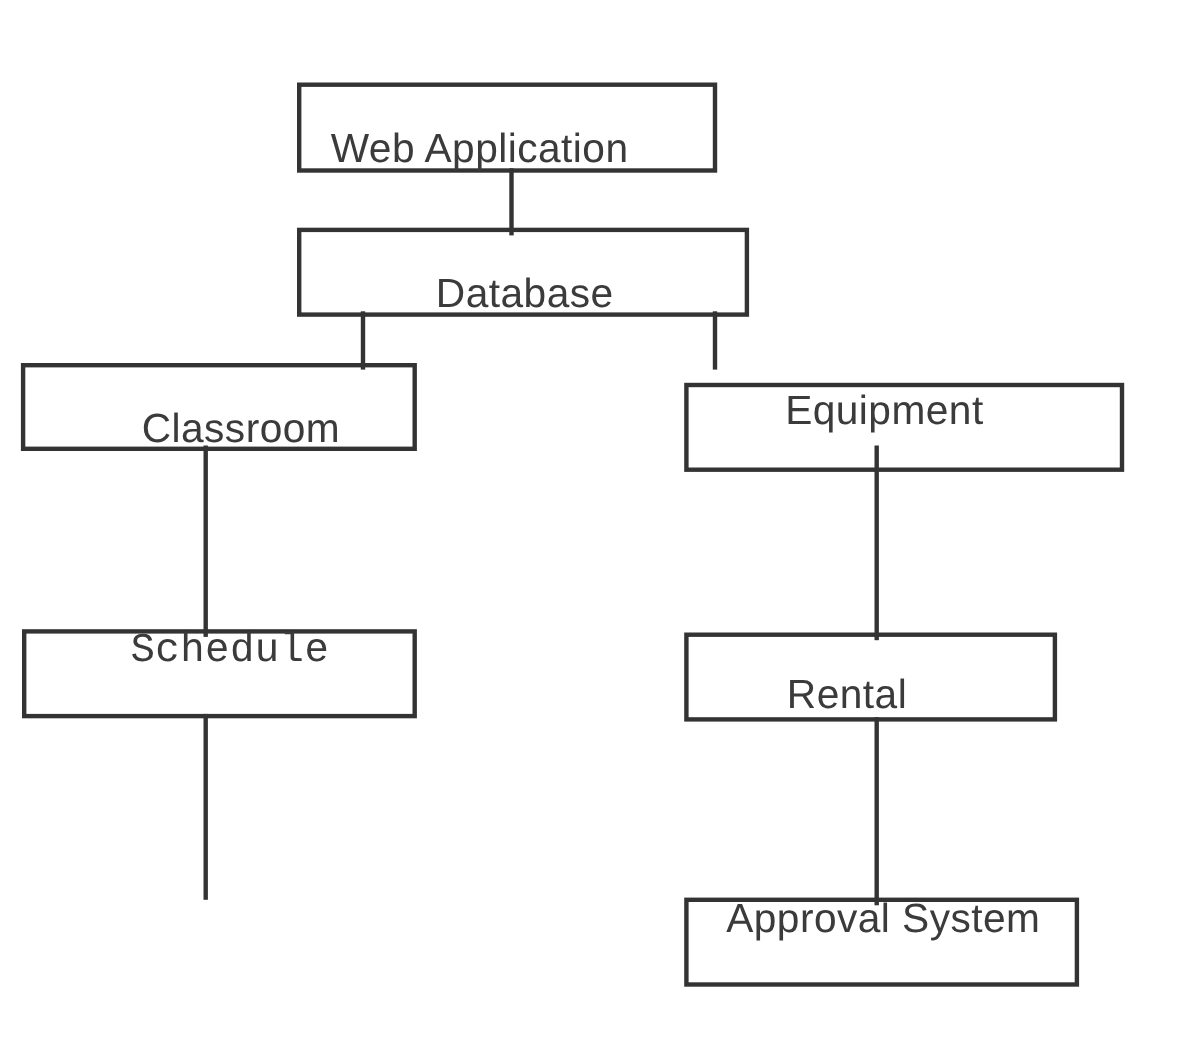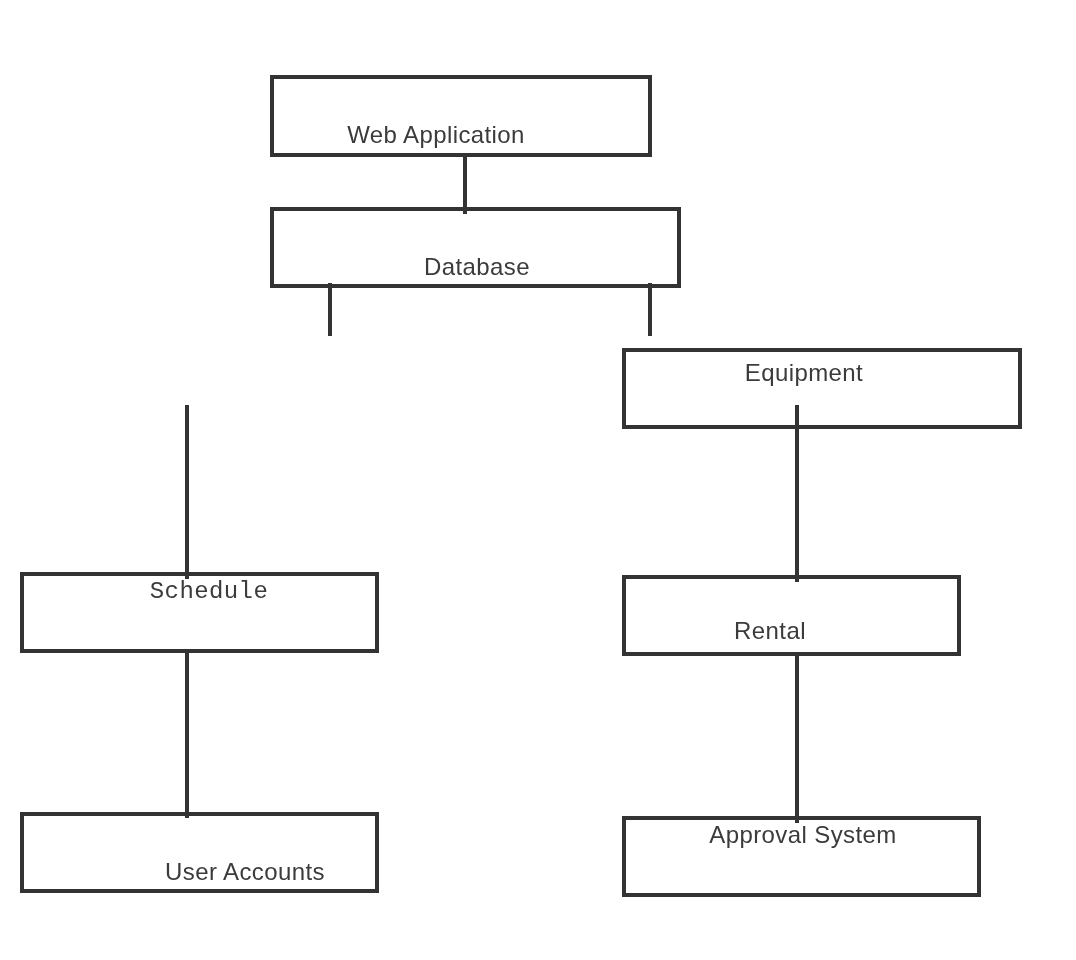--- a/index.html
+++ b/index.html
@@ -18,21 +18,21 @@
   .node {
     position: absolute;
     box-sizing: border-box;
     background: #ffffff;
     border: 4px solid #333333;
   }
   .node-label {
     position: absolute;
     transform: translate(-50%, -50%);
     white-space: nowrap;
-    font-size: 24px;
+    font-size: 37px;
     letter-spacing: 0.4px;
     color: #3b3b3b;
     line-height: 1;
   }
   .connector {
     position: absolute;
     width: 4px;
     background: #333333;
   }
   
@@ -68,36 +68,36 @@
 <div class="canvas">
 
   <div class="node n-web-application">
     <span class="node-label">Web Application</span>
   </div>
 
   <div class="node n-database">
     <span class="node-label">Database</span>
   </div>
 
+  <div class="node n-classroom">
+    <span class="node-label">Classroom</span>
+  </div>
 
   <div class="node n-equipment">
     <span class="node-label">Equipment</span>
   </div>
 
   <div class="node n-schedule">
     <span class="node-label">Schedule</span>
   </div>
 
   <div class="node n-rental">
     <span class="node-label">Rental</span>
   </div>
 
-  <div class="node n-user-accounts">
-    <span class="node-label">User Accounts</span>
-  </div>
 
   <div class="node n-approval-system">
     <span class="node-label">Approval System</span>
   </div>
 
   <div class="connector c-webapp-database"></div>
   <div class="connector c-database-classroom"></div>
   <div class="connector c-database-equipment"></div>
   <div class="connector c-classroom-schedule"></div>
   <div class="connector c-schedule-useraccounts"></div>

